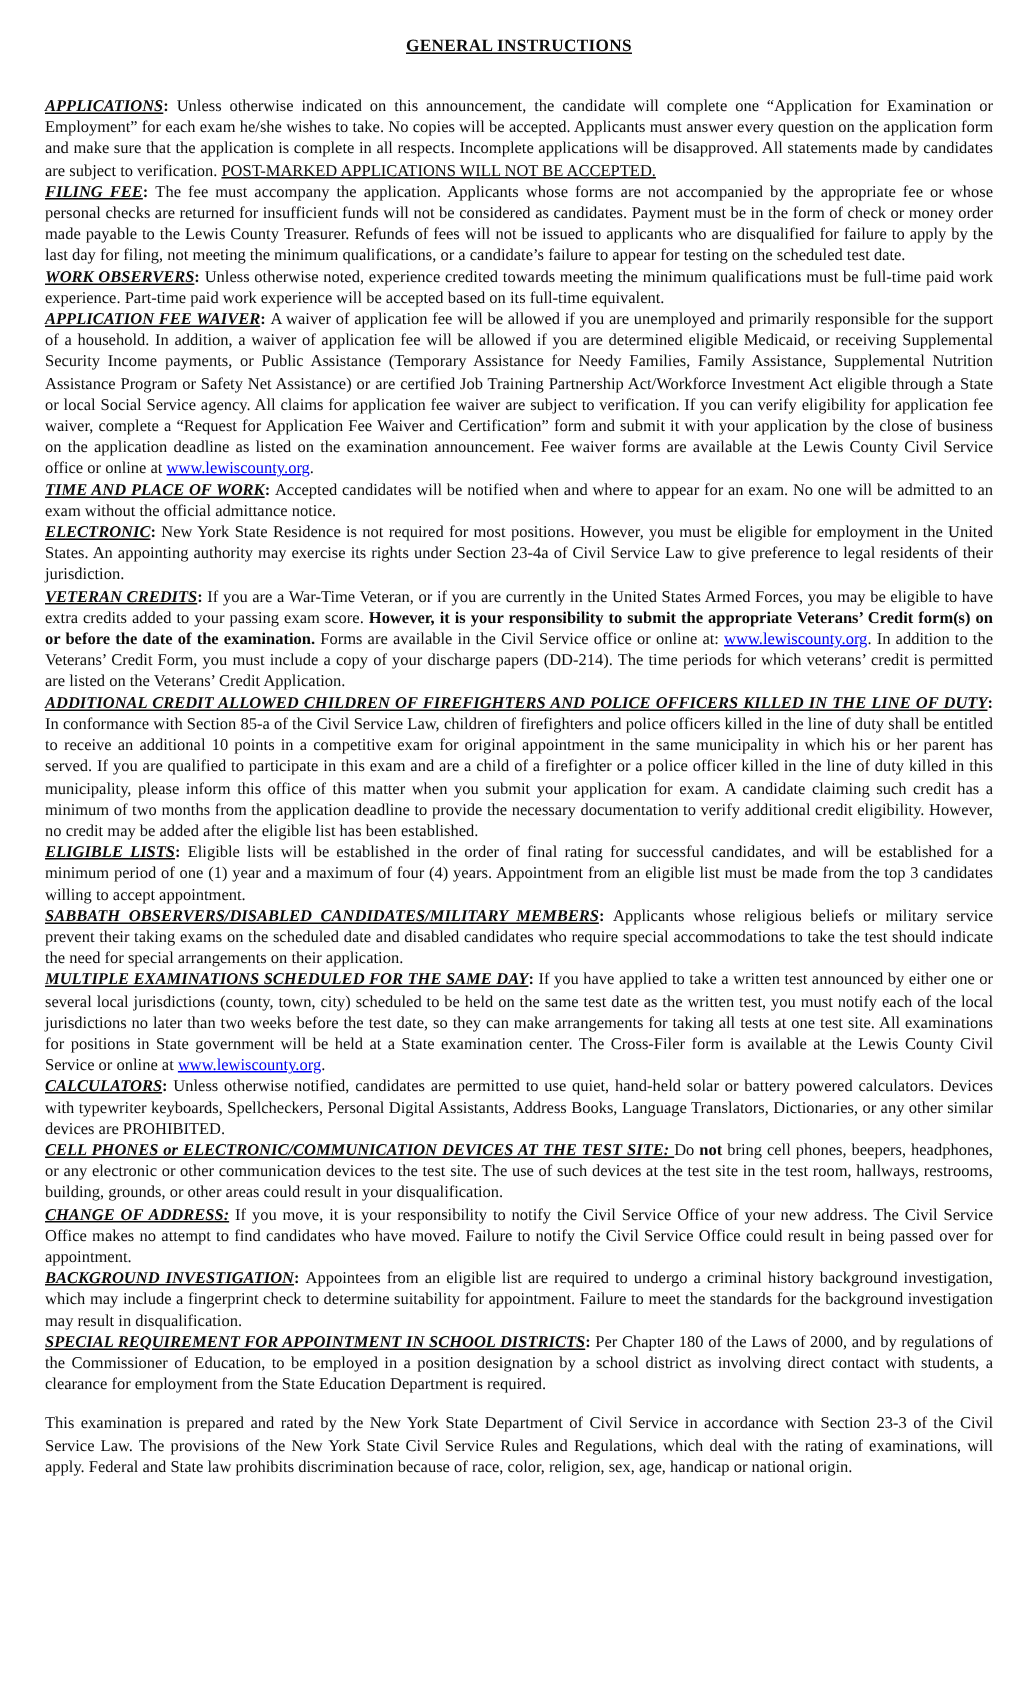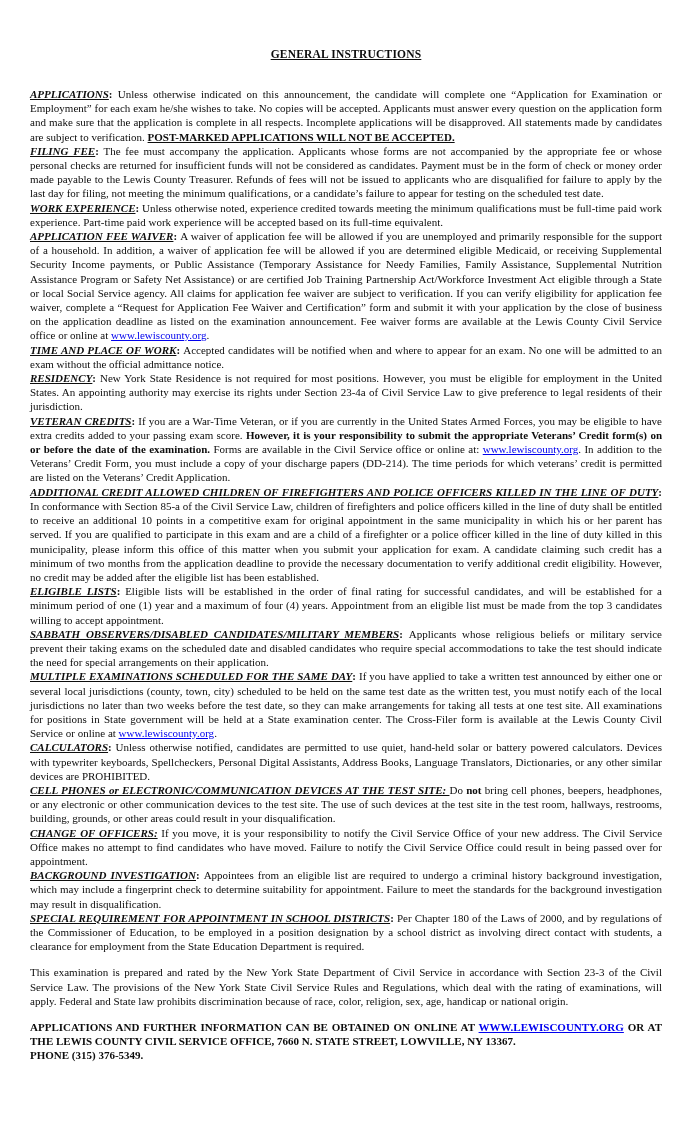--- a/index.html
+++ b/index.html
@@ -12,21 +12,21 @@
     height: 1136px;
     overflow: hidden;
     font-family: "Liberation Serif", serif;
     color: #0d0d0d;
     -webkit-font-smoothing: antialiased;
   }
   .page {
     box-sizing: border-box;
     width: 690px;
     height: 806px;
-    padding: 48px 28px 0 30px;
+    padding: 25px 28px 0 30px;
     background: #ffffff;
   }
   .doc-title {
     font-size: 11.5px;
     font-weight: bold;
     text-decoration: underline;
     text-align: center;
     letter-spacing: 0.2px;
     margin: 0 0 27px 0;
   }
@@ -48,21 +48,21 @@
     font-style: italic;
   }
   .hsep {
     font-weight: bold;
   }
   .seg-normal {}
   .seg-bold {
     font-weight: bold;
   }
   .seg-bold-underline {
-    font-weight: bold;
+    font-weight: normal;
     text-decoration: underline;
   }
   .seg-link {
     color: var(--link-color, #0000ee);
     text-decoration: underline;
     cursor: pointer;
   }
   .seg-bold-link {
     color: var(--link-color, #0000ee);
     text-decoration: underline;
@@ -71,32 +71,31 @@
   }
 </style>
 </head>
 <body>
 
 <div class="page">
   <h1 class="doc-title">GENERAL INSTRUCTIONS</h1>
   <div class="doc-body" id="doc-body">
       <p class="para"><span class="hu">APPLICATIONS</span><span class="hsep">:  </span><span class="seg-normal">Unless otherwise indicated on this announcement, the candidate will complete one “Application for Examination or Employment” for each exam he/she wishes to take.  No copies will be accepted.  Applicants must answer every question on the application form and make sure that the application is complete in all respects.  Incomplete applications will be disapproved.  All statements made by candidates are subject to verification.  </span><span class="seg-bold-underline">POST-MARKED APPLICATIONS WILL NOT BE ACCEPTED.</span></p>
       <p class="para"><span class="hu">FILING FEE</span><span class="hsep">:  </span><span class="seg-normal">The fee must accompany the application.  Applicants whose forms are not accompanied by the appropriate fee or whose personal checks are returned for insufficient funds will not be considered as candidates.  Payment must be in the form of check or money order made payable to the Lewis County Treasurer.  Refunds of fees will not be issued to applicants who are disqualified for failure to apply by the last day for filing, not meeting the minimum qualifications, or a candidate’s failure to appear for testing on the scheduled test date.</span></p>
-      <p class="para"><span class="hu">WORK EXPERIENCE</span><span class="hsep">:  </span><span class="seg-normal">Unless otherwise noted, experience credited towards meeting the minimum qualifications must be full-time paid work experience.  Part-time paid work experience will be accepted based on its full-time equivalent.</span></p>
+      <p class="para"><span class="hu">WORK OBSERVERS</span><span class="hsep">:  </span><span class="seg-normal">Unless otherwise noted, experience credited towards meeting the minimum qualifications must be full-time paid work experience.  Part-time paid work experience will be accepted based on its full-time equivalent.</span></p>
       <p class="para"><span class="hu">APPLICATION FEE WAIVER</span><span class="hsep">:  </span><span class="seg-normal">A waiver of application fee will be allowed if you are unemployed and primarily responsible for the support of a household.  In addition, a waiver of application fee will be allowed if you are determined eligible Medicaid, or receiving Supplemental Security Income payments, or Public Assistance (Temporary Assistance for Needy Families, Family Assistance, Supplemental Nutrition Assistance Program or Safety Net Assistance) or are certified Job Training Partnership Act/Workforce Investment Act eligible through a State or local Social Service agency.  All claims for application fee waiver are subject to verification.  If you can verify eligibility for application fee waiver, complete a “Request for Application Fee Waiver and Certification” form and submit it with your application by the close of business on the application deadline as listed on the examination announcement.   Fee waiver forms are available at the Lewis County Civil Service office or online at </span><span class="seg-link">www.lewiscounty.org</span><span class="seg-normal">.</span></p>
       <p class="para"><span class="hu">TIME AND PLACE OF WORK</span><span class="hsep">:  </span><span class="seg-normal">Accepted candidates will be notified when and where to appear for an exam.  No one will be admitted to an exam without the official admittance notice.</span></p>
-      <p class="para"><span class="hu">RESIDENCY</span><span class="hsep">:  </span><span class="seg-normal">New York State Residence is not required for most positions.  However, you must be eligible for employment in the United States.  An appointing authority may exercise its rights under Section 23-4a of Civil Service Law to give preference to legal residents of their jurisdiction.</span></p>
+      <p class="para"><span class="hu">ELECTRONIC</span><span class="hsep">:  </span><span class="seg-normal">New York State Residence is not required for most positions.  However, you must be eligible for employment in the United States.  An appointing authority may exercise its rights under Section 23-4a of Civil Service Law to give preference to legal residents of their jurisdiction.</span></p>
       <p class="para"><span class="hu">VETERAN CREDITS</span><span class="hsep">:  </span><span class="seg-normal">If you are a War-Time Veteran, or if you are currently in the United States Armed Forces, you may be eligible to have extra credits added to your passing exam score.  </span><span class="seg-bold">However, it is your responsibility to submit the appropriate Veterans’ Credit form(s) on or before the date of the examination.</span><span class="seg-normal">    Forms are available in the Civil Service office or online at: </span><span class="seg-link">www.lewiscounty.org</span><span class="seg-normal">.   In addition to the Veterans’ Credit Form, you must include a copy of your discharge papers (DD-214).  The time periods for which veterans’ credit is permitted are listed on the Veterans’ Credit Application.</span></p>
       <p class="para"><span class="hu">ADDITIONAL CREDIT ALLOWED CHILDREN OF FIREFIGHTERS AND POLICE OFFICERS KILLED IN THE LINE OF DUTY</span><span class="hsep">:  </span><span class="seg-normal">In conformance with Section 85-a of the Civil Service Law, children of firefighters and police officers killed in the line of duty shall be entitled to receive an additional 10 points in a competitive exam for original appointment in the same municipality in which his or her parent has served.  If you are qualified to participate in this exam and are a child of a firefighter or a police officer killed in the line of duty killed in this municipality, please inform this office of this matter when you submit your application for exam.  A candidate claiming such credit has a minimum of two months from the application deadline to provide the necessary documentation to verify additional credit eligibility.  However, no credit may be added after the eligible list has been established.</span></p>
       <p class="para"><span class="hu">ELIGIBLE LISTS</span><span class="hsep">:  </span><span class="seg-normal">Eligible lists will be established in the order of final rating for successful candidates, and will be established for a minimum period of one (1) year and a maximum of four (4) years.  Appointment from an eligible list must be made from the top 3 candidates willing to accept appointment.</span></p>
       <p class="para"><span class="hu">SABBATH OBSERVERS/DISABLED CANDIDATES/MILITARY MEMBERS</span><span class="hsep">:  </span><span class="seg-normal">Applicants whose religious beliefs or military service prevent their taking exams on the scheduled date and disabled candidates who require special accommodations to take the test should indicate the need for special arrangements on their application.</span></p>
       <p class="para"><span class="hu">MULTIPLE EXAMINATIONS SCHEDULED FOR THE SAME DAY</span><span class="hsep">:  </span><span class="seg-normal">If you have applied to take a written test announced by either one or several local jurisdictions (county, town, city) scheduled to be held on the same test date as the written test, you must notify each of the local jurisdictions no later than two weeks before the test date, so they can make arrangements for taking all tests at one test site.  All examinations for positions in State government will be held at a State examination center.  The Cross-Filer form is available at the Lewis County Civil Service or online at </span><span class="seg-link">www.lewiscounty.org</span><span class="seg-normal">.</span></p>
       <p class="para"><span class="hu">CALCULATORS</span><span class="hsep">:  </span><span class="seg-normal">Unless otherwise notified, candidates are permitted to use quiet, hand-held solar or battery powered calculators.  Devices with typewriter keyboards, Spellcheckers, Personal Digital Assistants, Address Books, Language Translators, Dictionaries, or any other similar devices are PROHIBITED.</span></p>
       <p class="para"><span class="hu">CELL PHONES or ELECTRONIC/COMMUNICATION DEVICES AT THE TEST SITE: </span><span class="hsep"> </span><span class="seg-normal">Do </span><span class="seg-bold">not</span><span class="seg-normal"> bring cell phones, beepers, headphones, or any electronic or other communication devices to the test site.  The use of such devices at the test site in the test room, hallways, restrooms, building, grounds, or other areas could result in your disqualification.</span></p>
-      <p class="para"><span class="hu">CHANGE OF OFFICERS:</span><span class="hsep">  </span><span class="seg-normal">If you move, it is your responsibility to notify the Civil Service Office of your new address.  The Civil Service Office makes no attempt to find candidates who have moved.  Failure to notify the Civil Service Office could result in being passed over for appointment.</span></p>
+      <p class="para"><span class="hu">CHANGE OF ADDRESS:</span><span class="hsep">  </span><span class="seg-normal">If you move, it is your responsibility to notify the Civil Service Office of your new address.  The Civil Service Office makes no attempt to find candidates who have moved.  Failure to notify the Civil Service Office could result in being passed over for appointment.</span></p>
       <p class="para"><span class="hu">BACKGROUND INVESTIGATION</span><span class="hsep">:  </span><span class="seg-normal">Appointees from an eligible list are required to undergo a criminal history background investigation, which may include a fingerprint check to determine suitability for appointment.  Failure to meet the standards for the background investigation may result in disqualification.</span></p>
       <p class="para"><span class="hu">SPECIAL REQUIREMENT FOR APPOINTMENT IN SCHOOL DISTRICTS</span><span class="hsep">:  </span><span class="seg-normal">Per Chapter 180 of the Laws of 2000, and by regulations of the Commissioner of Education, to be employed in a position designation by a school district as involving direct contact with students, a clearance for employment from the State Education Department is required.</span></p>
       <div class="spacer"></div>
       <p class="para"><span class="seg-normal">This examination is prepared and rated by the New York State Department of Civil Service in accordance with Section 23-3 of the Civil Service Law.  The provisions of the New York State Civil Service Rules and Regulations, which deal with the rating of examinations, will apply.  Federal and State law prohibits discrimination because of race, color, religion, sex, age, handicap or national origin.</span></p>
       <div class="spacer"></div>
-      <p class="para"><span class="seg-bold">APPLICATIONS AND FURTHER INFORMATION CAN BE OBTAINED ON ONLINE AT </span><span class="seg-bold-link">WWW.LEWISCOUNTY.ORG</span><span class="seg-bold"> OR AT THE LEWIS COUNTY CIVIL SERVICE OFFICE, 7660 N. STATE STREET, LOWVILLE, NY  13367.</span><br><span class="seg-bold">PHONE (315) 376-5349.</span></p>
     </div>
 </div>
 
 </body></html>

